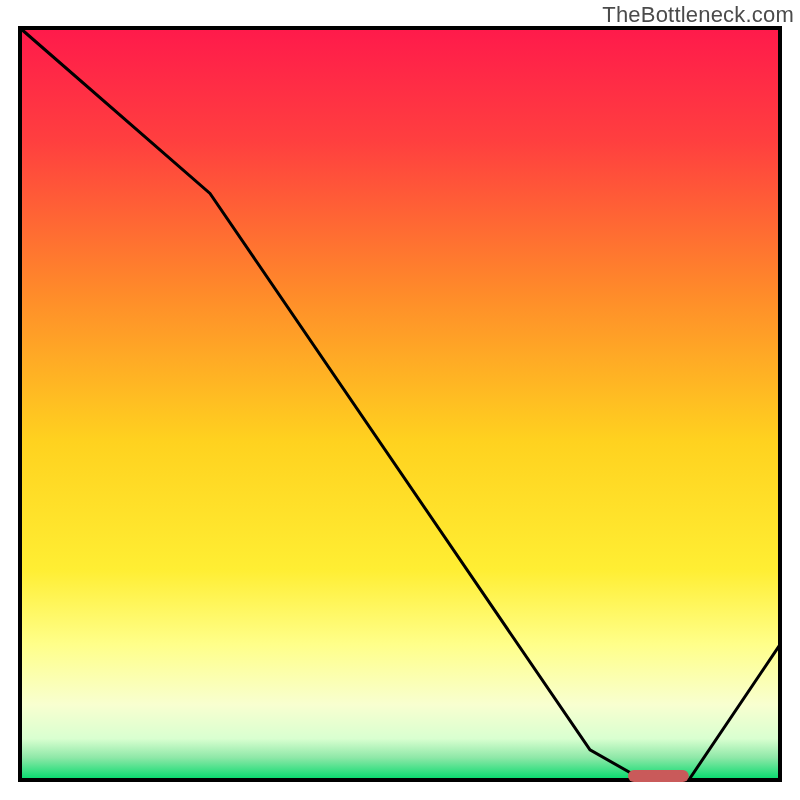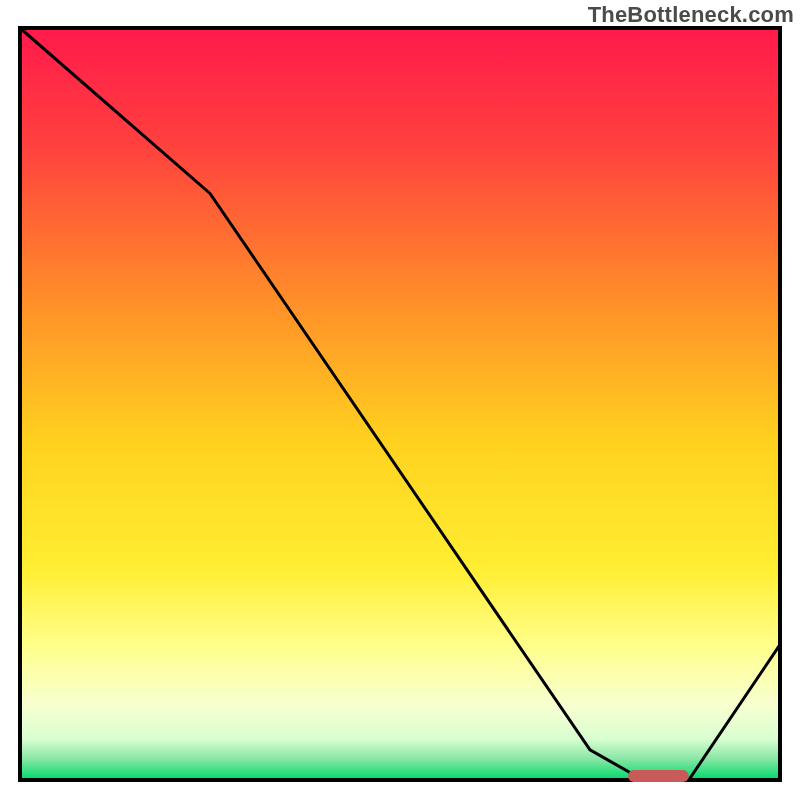--- a/index.html
+++ b/index.html
@@ -13,21 +13,21 @@
   .wrap {
     position: relative;
     width: 800px;
     height: 800px;
   }
   .watermark {
     position: absolute;
     top: 2px;
     right: 6px;
     font-size: 22px;
-    font-weight: 700;
+    font-weight: 400;
     color: #4b4b4b;
     letter-spacing: 0.2px;
   }
   svg {
     display: block;
   }
 </style>
 </head>
 <body>
 

